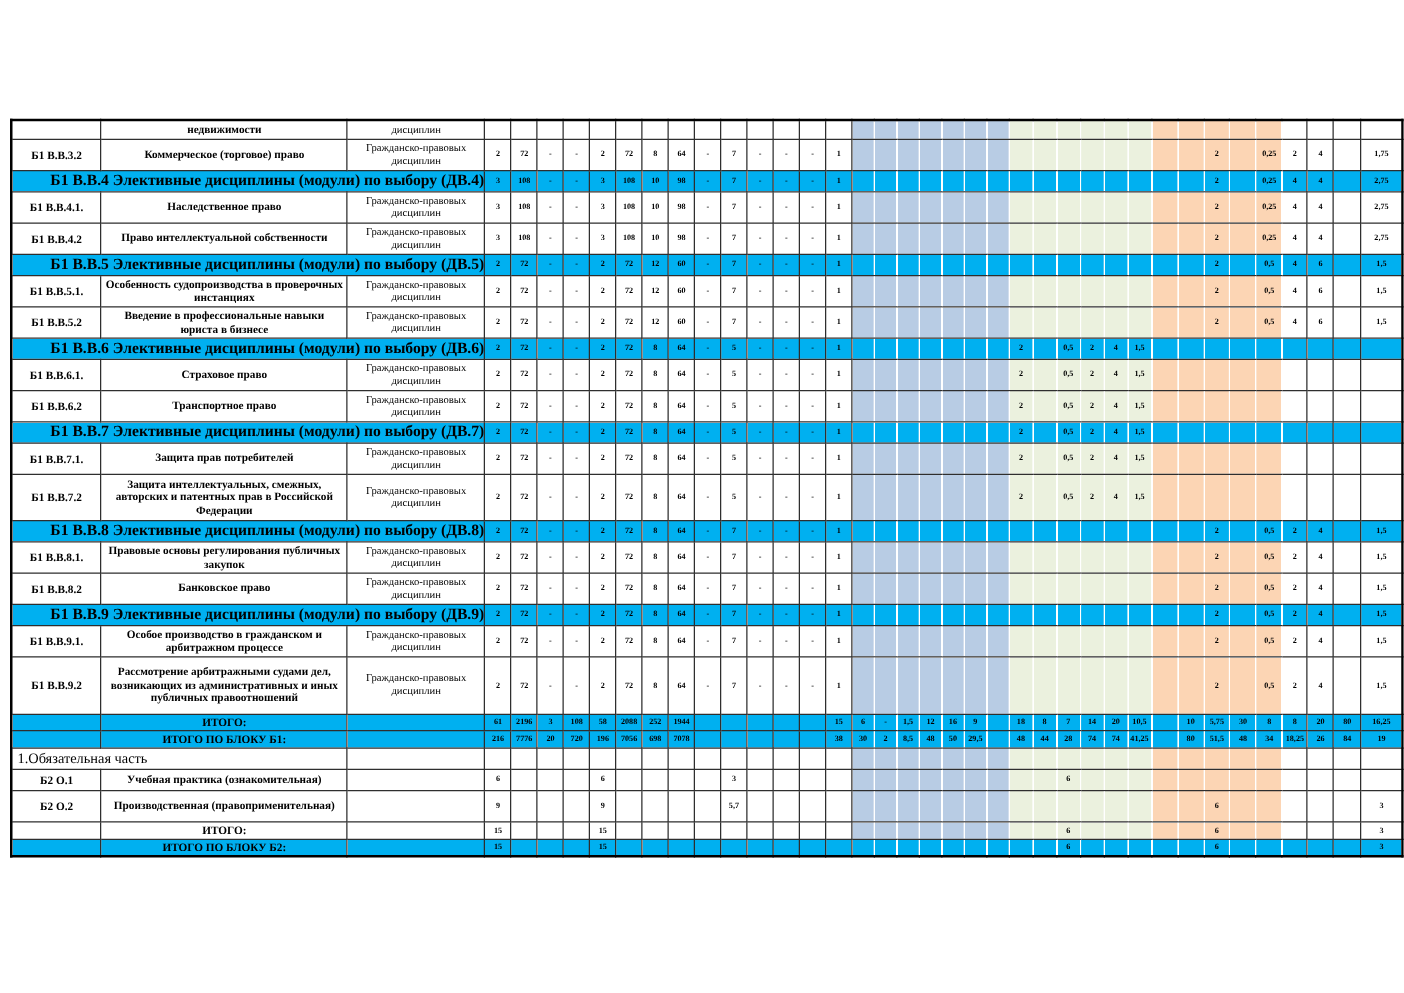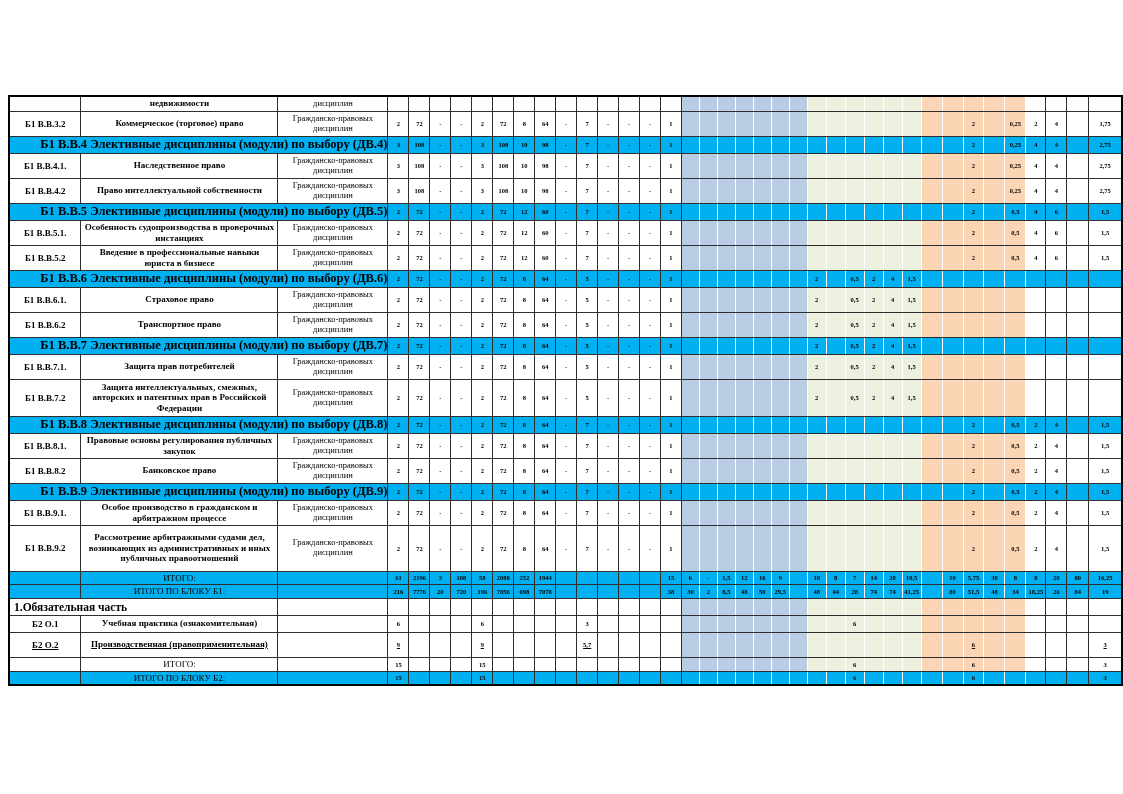--- a/index.html
+++ b/index.html
@@ -4,23 +4,23 @@
 <style>
   html,body{margin:0;padding:0;background:#fff;}
   body{width:1123px;height:794px;position:relative;font-family:"Liberation Serif",serif;color:#000;}
   #wrap{position:absolute;left:8px;top:95px;}
   table{border-collapse:collapse;table-layout:fixed;border:2px solid #000;}
   td{border:1px solid #2e2e2e;padding:0;overflow:hidden;text-align:center;vertical-align:middle;}
   td.code{font-weight:bold;font-size:9px;}
   td.name{font-weight:bold;font-size:9px;line-height:1.18;padding:0 2px;}
   td.dept{font-size:8.5px;line-height:1.15;}
   td.v{font-weight:bold;font-size:6.5px;}
-  td.lbl{font-weight:normal;font-size:9px;}
+  td.lbl{font-weight:bold;font-size:9px;}
   td.secTitle{font-weight:bold;font-size:12.5px;text-align:right;padding-left:2px;white-space:nowrap;}
-  td.partTitle{font-weight:bold;font-size:11.5px;text-align:left;padding-left:4px;white-space:nowrap;}
+  td.partTitle{font-weight:normal;font-size:11.5px;text-align:left;padding-left:4px;white-space:nowrap;}
   td.blockTitle{font-weight:bold;font-size:12.5px;border-left:none;border-right:none;letter-spacing:.5px;}
   td.bb{background:var(--blue);}
   td.gb{background:var(--green);}
   td.ob{background:var(--orange);}
   td.band{border-left-color:rgba(255,255,255,.65);border-right-color:rgba(255,255,255,.65);}
   td.grp{border-left:1px solid #2e2e2e;}
   td.tk{border-left:1.5px solid #555;}
   tr.cy td{background:var(--cyan);}
   tr.cy td.band{border-left-color:rgba(255,255,255,.40);border-right-color:rgba(255,255,255,.40);}
   tr.cy td.grp{border-left-color:#1b6f96;}
@@ -1036,21 +1036,21 @@
           <td class="v band ob grp"></td>
           <td class="v band ob"></td>
           <td class="v band ob"></td>
           <td class="v band ob"></td>
           <td class="v band ob"></td>
           <td class="v grp"></td>
           <td class="v"></td>
           <td class="v"></td>
           <td class="v"></td>
         </tr>
-        <tr style="height: 25px; text-decoration: underline;">
+        <tr style="height: 25px;">
           <td class="code">Б2 О.2</td>
           <td class="name">Производственная (правоприменительная)</td>
           <td class="dept"></td>
           <td class="v">9</td>
           <td class="v"></td>
           <td class="v tk"></td>
           <td class="v"></td>
           <td class="v tk">9</td>
           <td class="v"></td>
           <td class="v tk"></td>

